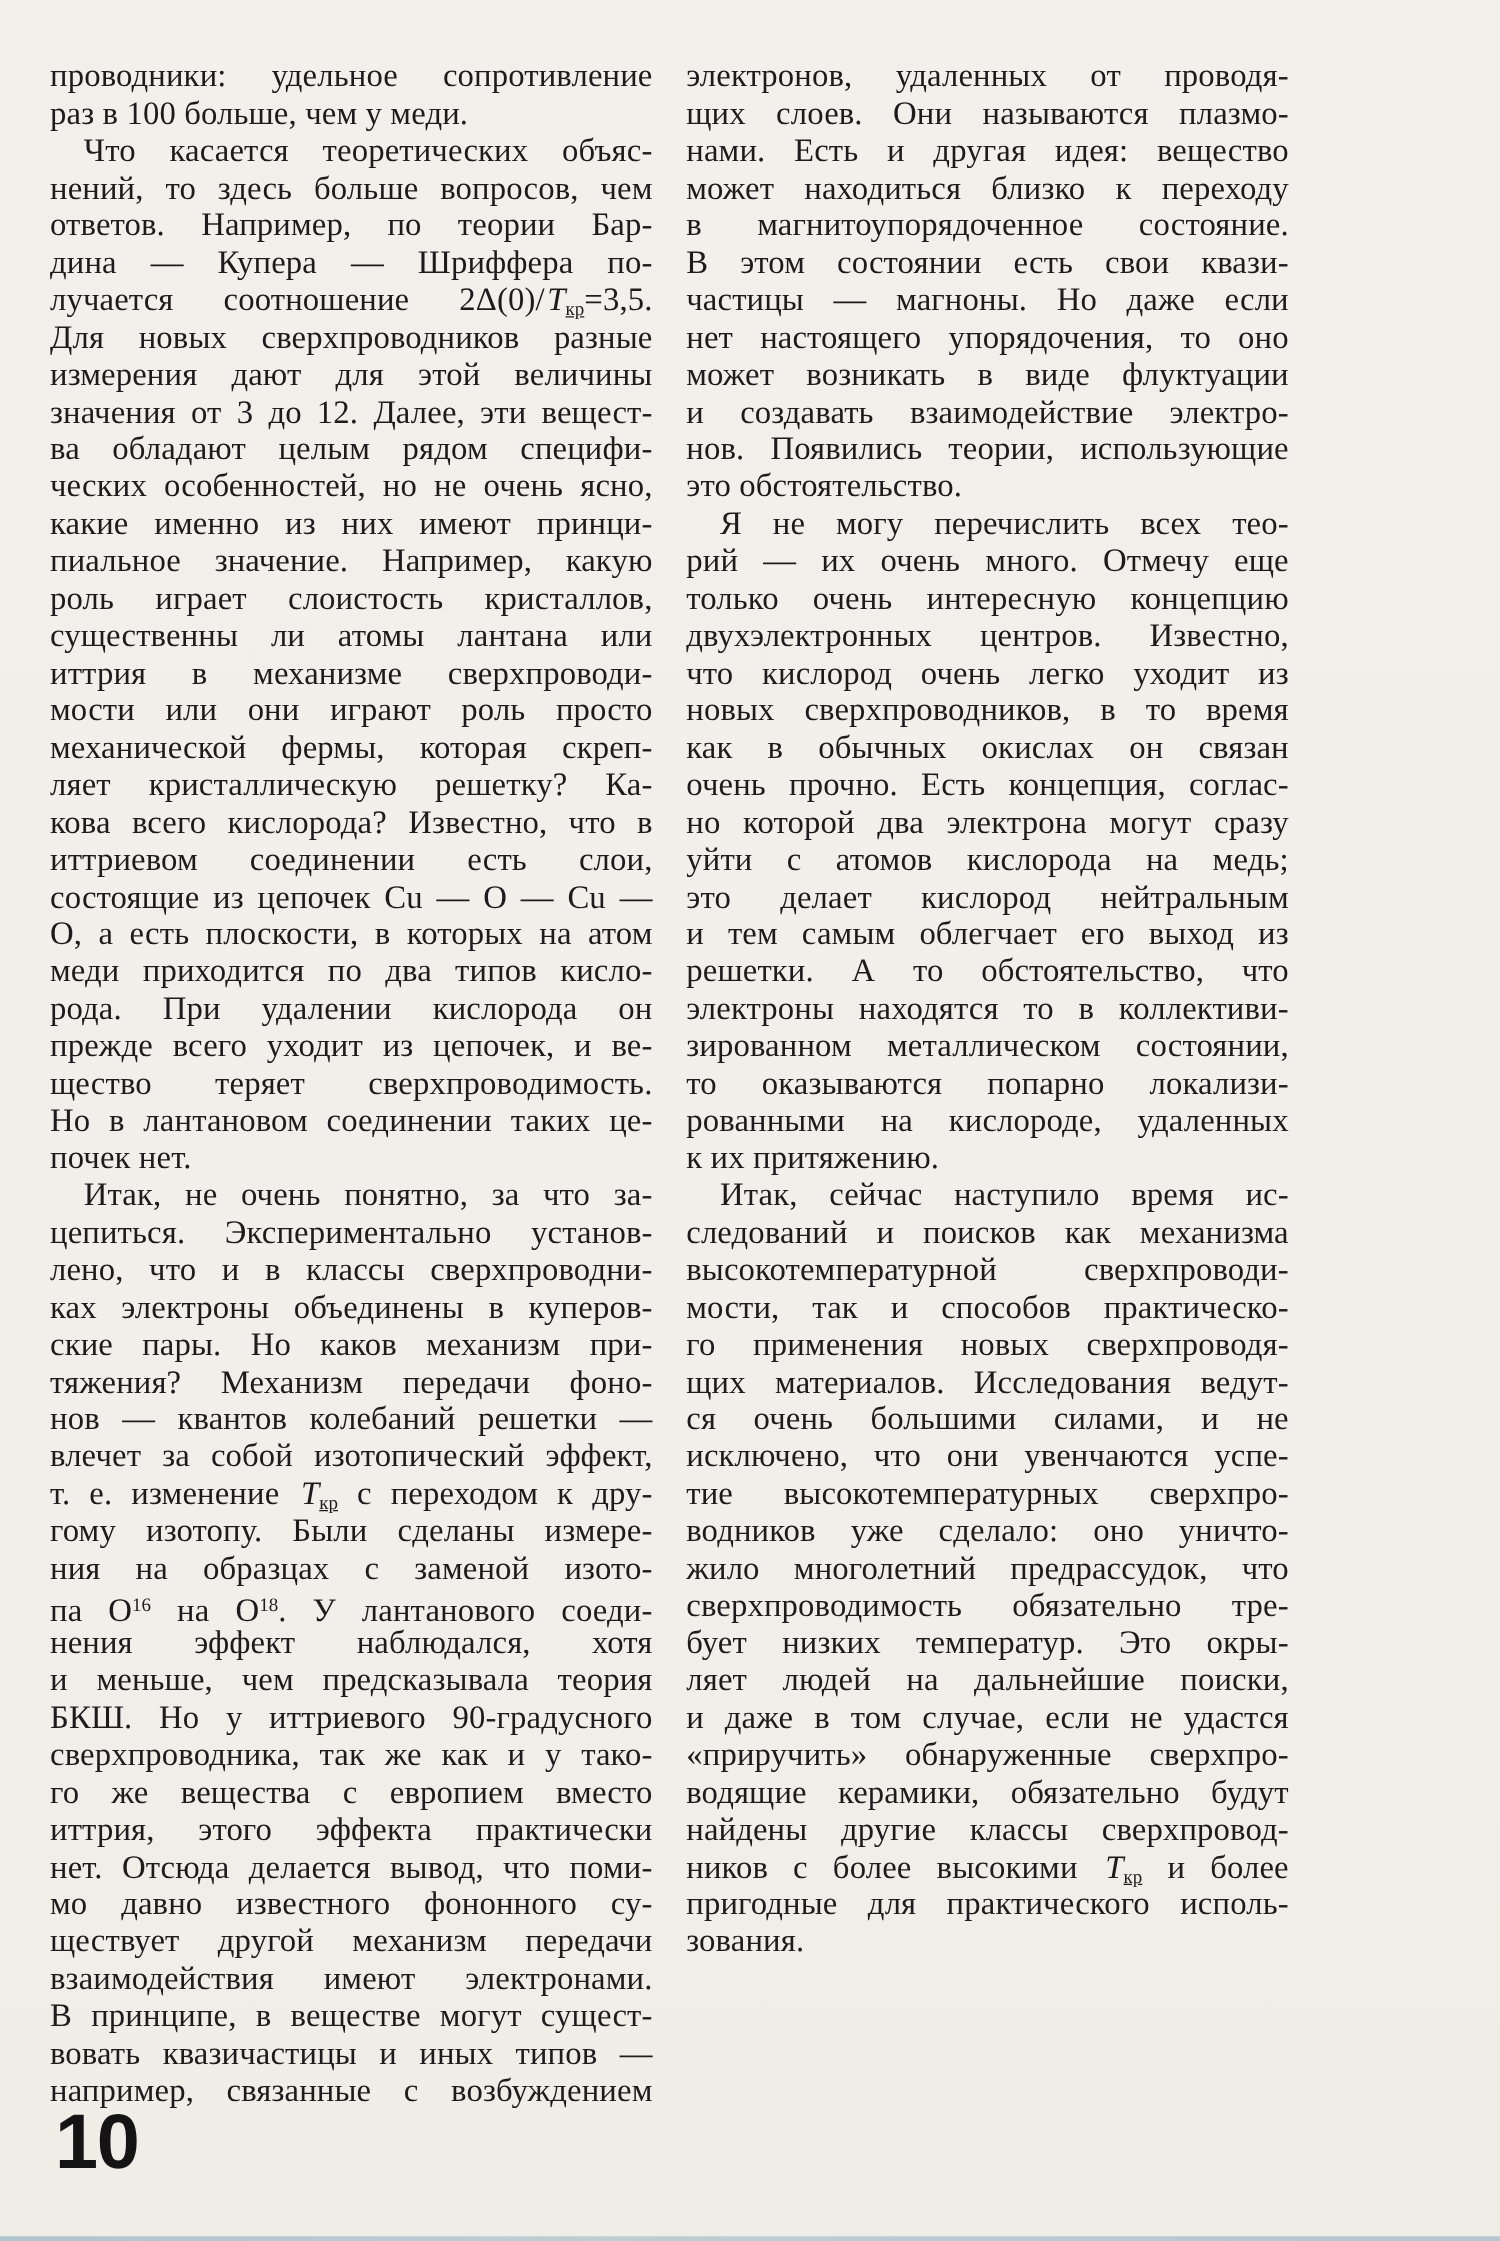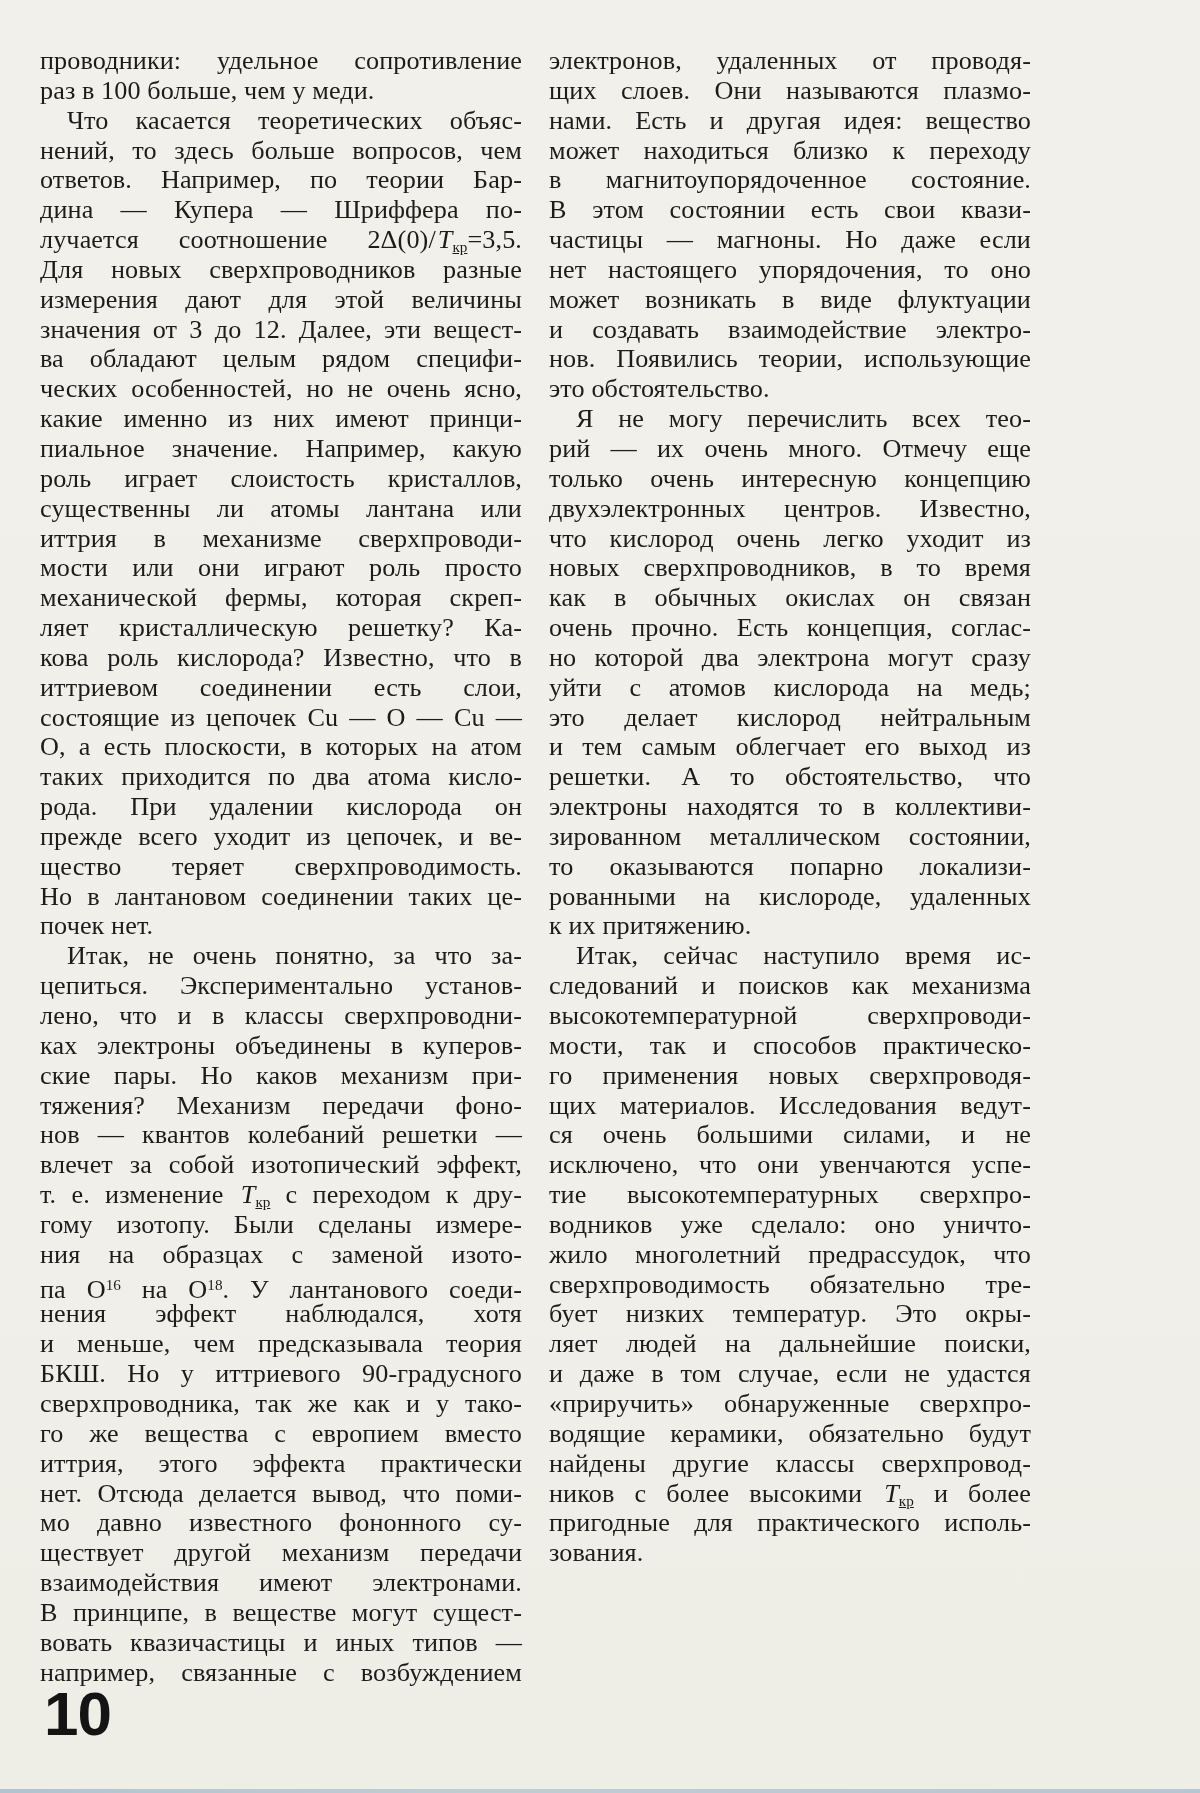--- a/index.html
+++ b/index.html
@@ -85,25 +85,25 @@
       <div class="line">ва обладают целым рядом специфи-</div>
       <div class="line">ческих особенностей, но не очень ясно,</div>
       <div class="line">какие именно из них имеют принци-</div>
       <div class="line">пиальное значение. Например, какую</div>
       <div class="line">роль играет слоистость кристаллов,</div>
       <div class="line">существенны ли атомы лантана или</div>
       <div class="line">иттрия в механизме сверхпроводи-</div>
       <div class="line">мости или они играют роль просто</div>
       <div class="line">механической фермы, которая скреп-</div>
       <div class="line">ляет кристаллическую решетку? Ка-</div>
-      <div class="line">кова роль кислорода? Известно, что в</div>
+      <div class="line">кова всего кислорода? Известно, что в</div>
       <div class="line">иттриевом соединении есть слои,</div>
       <div class="line">состоящие из цепочек Cu — O — Cu —</div>
       <div class="line">O, а есть плоскости, в которых на атом</div>
-      <div class="line">таких приходится по два атома кисло-</div>
+      <div class="line">меди приходится по два типов кисло-</div>
       <div class="line">рода. При удалении кислорода он</div>
       <div class="line">прежде всего уходит из цепочек, и ве-</div>
       <div class="line">щество теряет сверхпроводимость.</div>
       <div class="line">Но в лантановом соединении таких це-</div>
       <div class="line para-end">почек нет.</div>
       <div class="line indent">Итак, не очень понятно, за что за-</div>
       <div class="line">цепиться. Экспериментально установ-</div>
       <div class="line">лено, что и в классы сверхпроводни-</div>
       <div class="line">ках электроны объединены в куперов-</div>
       <div class="line">ские пары. Но каков механизм при-</div>

